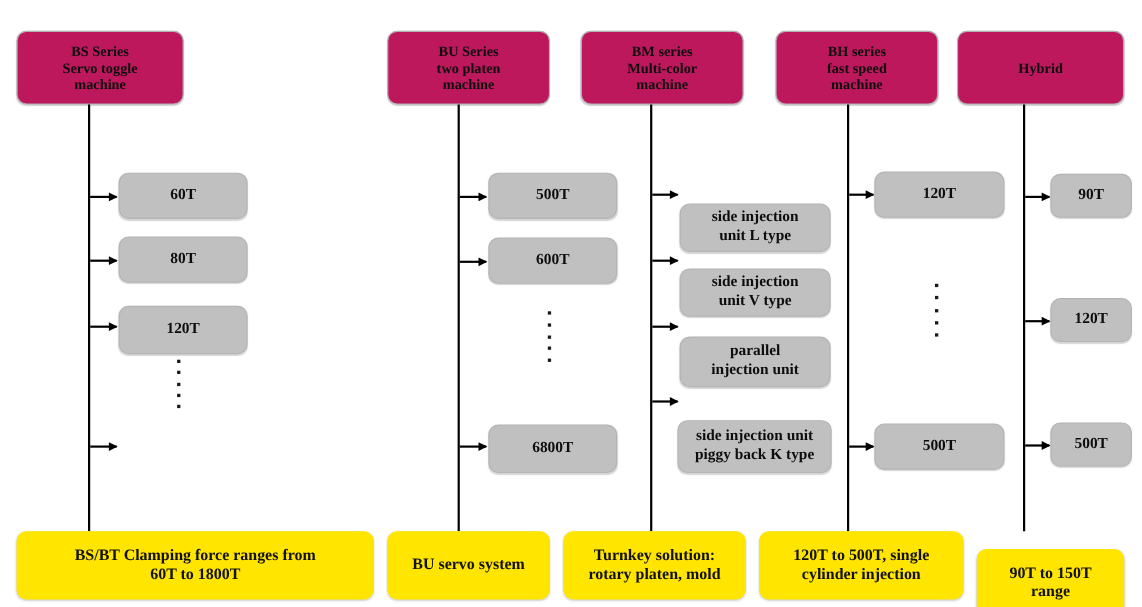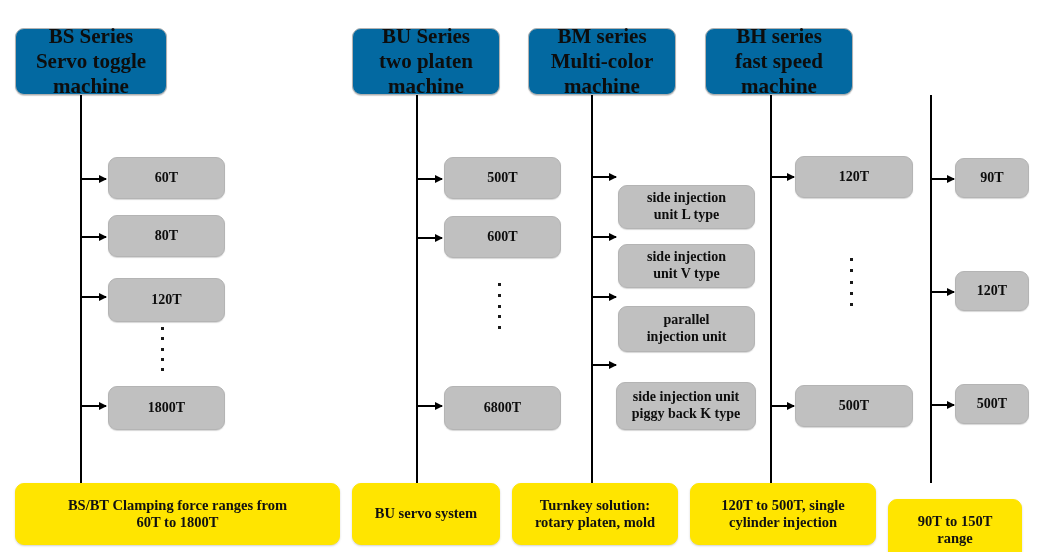--- a/index.html
+++ b/index.html
@@ -26,24 +26,24 @@
     display: flex;
     align-items: center;
     justify-content: center;
     text-align: center;
     font-weight: bold;
     color: #0d0d0d;
     line-height: 1.18;
   }
 
   .head-node {
-    background: #0369a1;
+    background: #be185d;
     border: 1px solid #b2b2b2;
     border-radius: 9px;
-    font-size: 21px;
+    font-size: 13px;
     box-shadow: 0 1px 1px rgba(120,120,120,0.35);
   }
 
   .item-node {
     background: #c0c0c0;
     border: 1px solid #b4b4b4;
     border-radius: 9px;
     font-size: 14px;
     box-shadow: 0 1px 1px rgba(120,120,120,0.3);
   }
@@ -122,21 +122,20 @@
 
   <div class="vdots" style="left:159px; top:327px; width:6px; height:44px;">
     <span></span>
       <span></span>
       <span></span>
       <span></span>
       <span></span>
   </div>
 
   <div class="connector" style="left:82px; top:405px; width:24px;"></div>
-  <div class="node item-node" style="left:108px; top:386px; width:117px; height:44px;">1800T</div>
 
   <div class="node summary-node" style="left:15px; top:483px; width:325px; height:62px;">BS/BT Clamping force ranges from<br>60T to 1800T</div>
 
   <div class="node head-node" style="left:352px; top:28px; width:148px; height:67px;">BU Series<br>two platen<br>machine</div>
   <div class="trunk" style="left:416px; top:95px; height:388px;"></div>
 
   <div class="connector" style="left:418px; top:178px; width:24px;"></div>
   <div class="node item-node" style="left:444px; top:157px; width:117px; height:42px;">500T</div>
 
   <div class="connector" style="left:418px; top:237px; width:24px;"></div>
@@ -184,20 +183,21 @@
       <span></span>
       <span></span>
       <span></span>
   </div>
 
   <div class="connector" style="left:772px; top:405px; width:22px;"></div>
   <div class="node item-node" style="left:795px; top:385px; width:118px; height:42px;">500T</div>
 
   <div class="node summary-node" style="left:690px; top:483px; width:186px; height:62px;">120T to 500T, single<br>cylinder  injection</div>
 
+  <div class="node head-node" style="left:870px; top:28px; width:152px; height:67px;">Hybrid</div>
   <div class="trunk" style="left:930px; top:95px; height:388px;"></div>
 
   <div class="connector" style="left:932px; top:178px; width:22px;"></div>
   <div class="node item-node" style="left:955px; top:158px; width:74px; height:40px;">90T</div>
 
   <div class="connector" style="left:932px; top:291px; width:22px;"></div>
   <div class="node item-node" style="left:955px; top:271px; width:74px; height:40px;">120T</div>
 
   <div class="connector" style="left:932px; top:404px; width:22px;"></div>
   <div class="node item-node" style="left:955px; top:384px; width:74px; height:40px;">500T</div>

